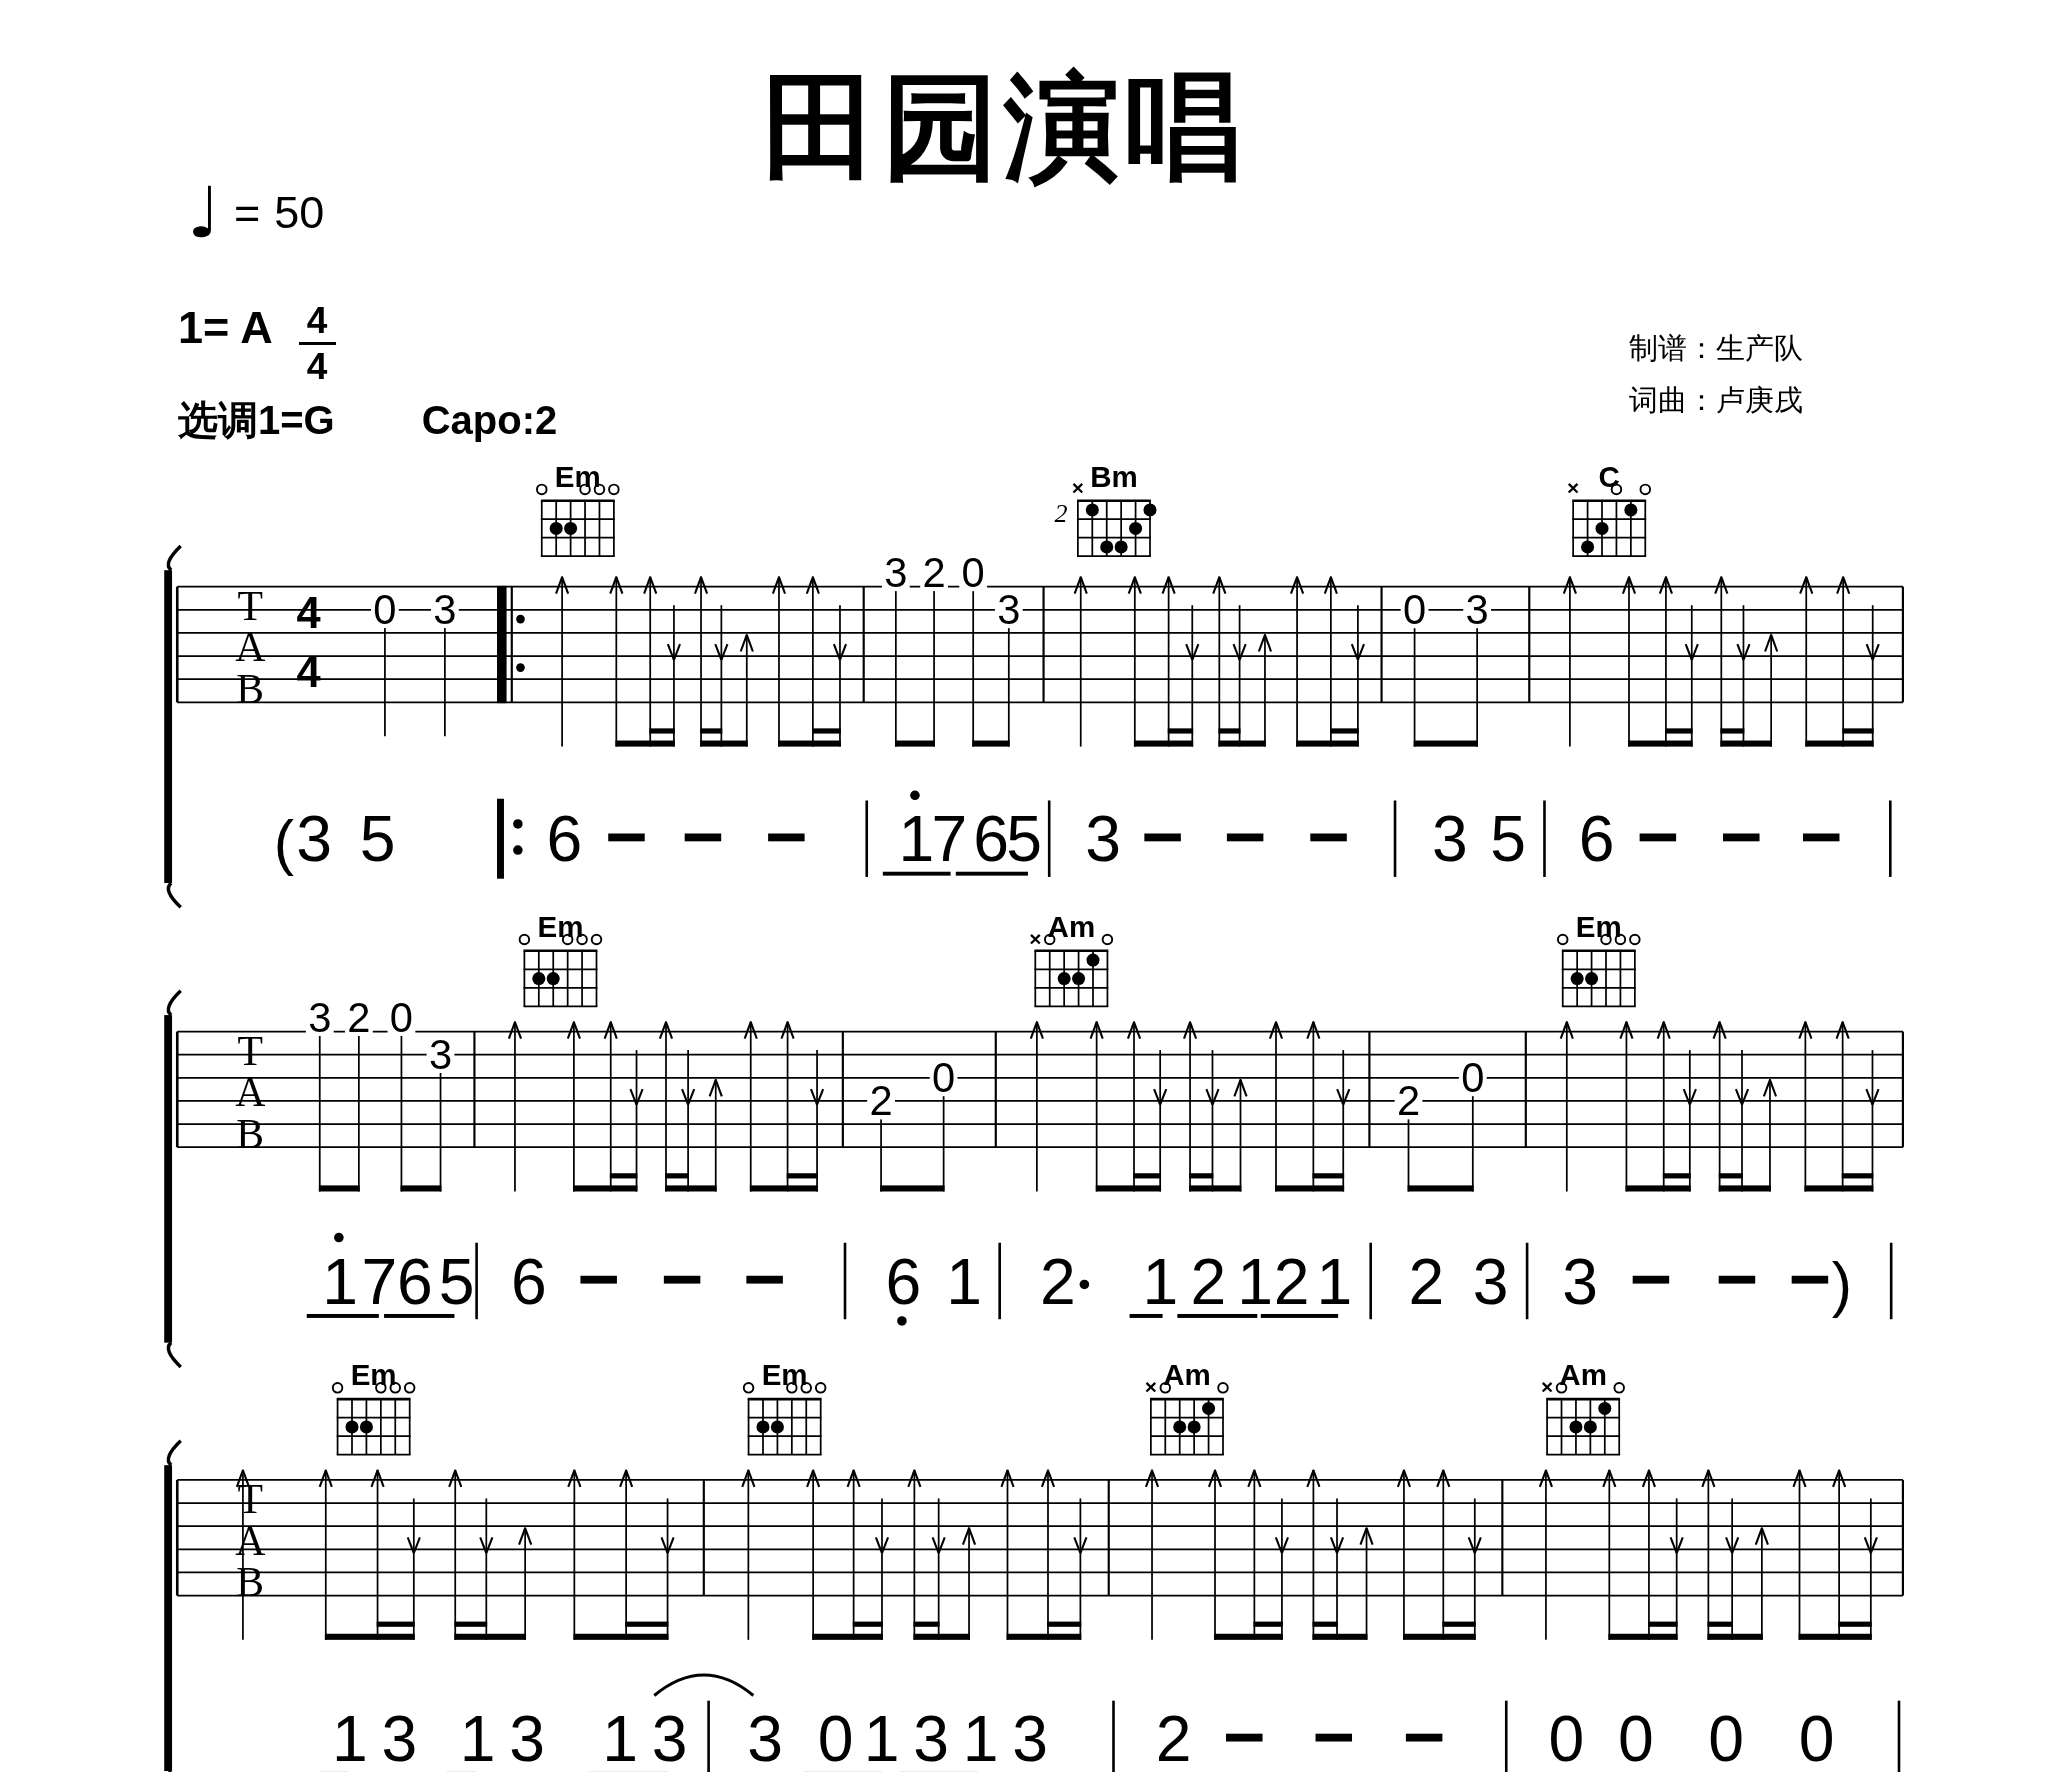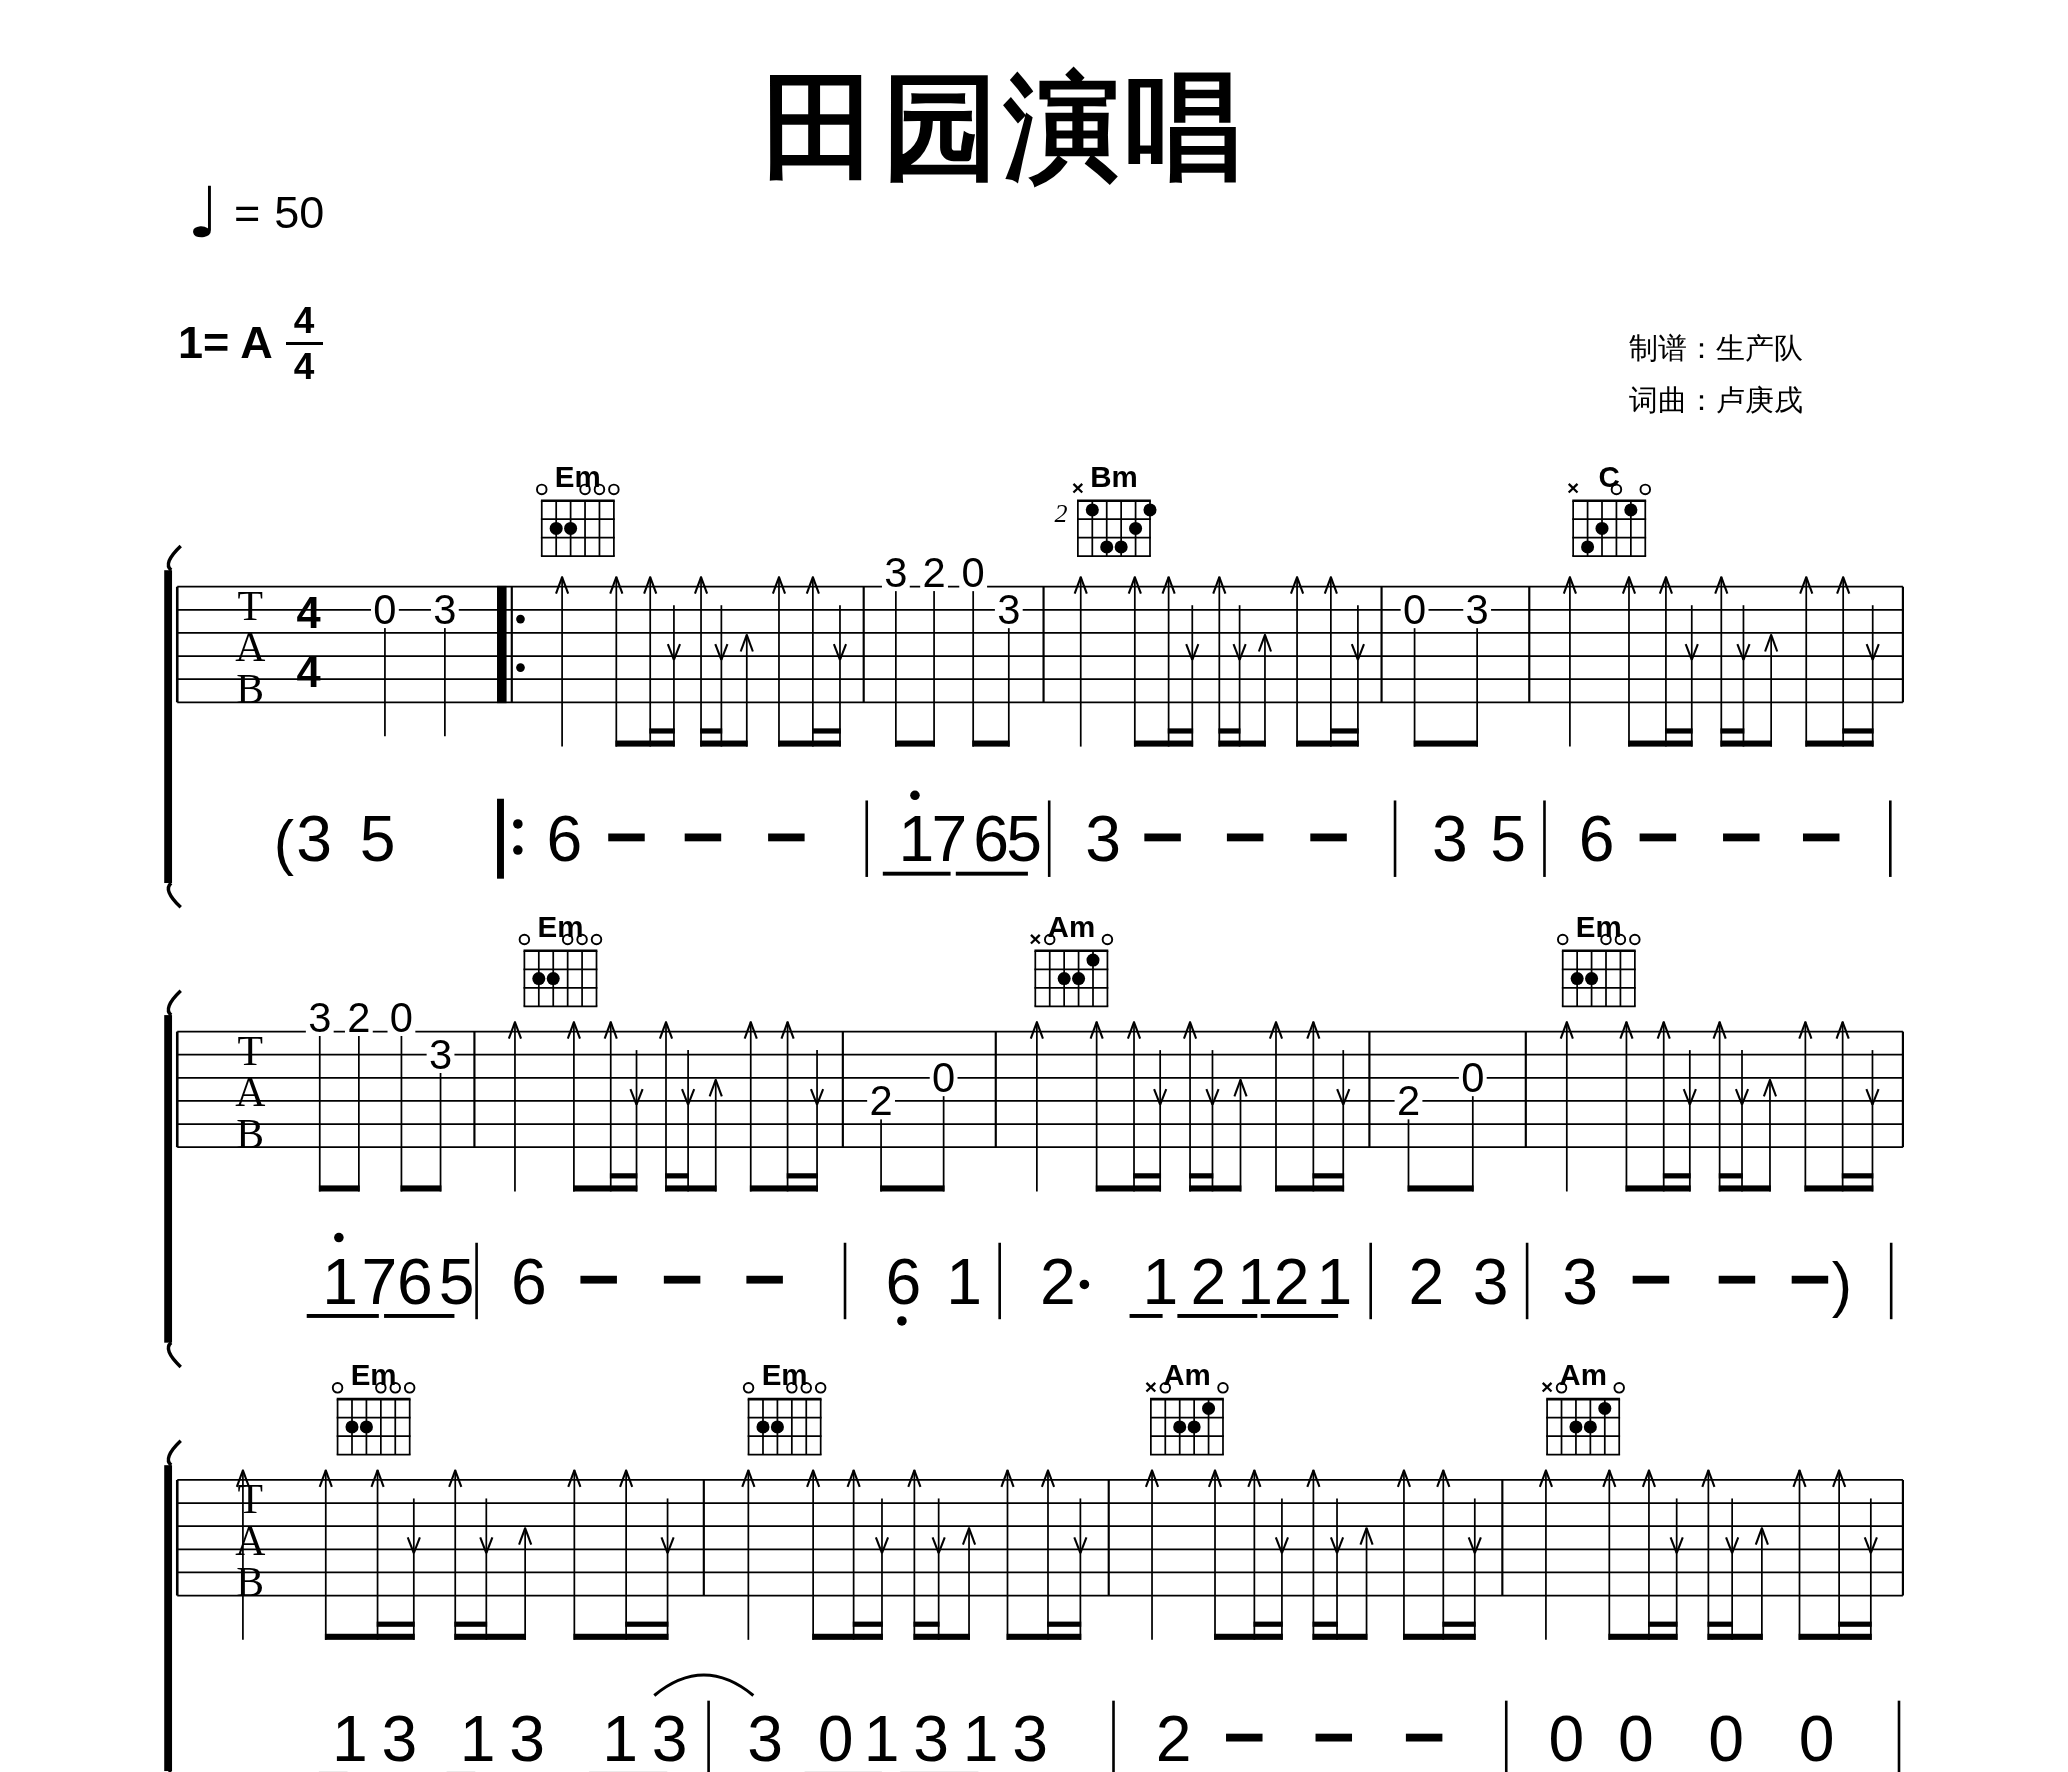--- a/index.html
+++ b/index.html
@@ -6,21 +6,21 @@
   #page{position:relative;width:2068px;height:1773px;background:#ffffff;overflow:hidden;
         font-family:"Liberation Sans",sans-serif;color:#000;}
   #score{position:absolute;left:0;top:0;}
   .tempo{position:absolute;left:187px;top:178px;display:flex;align-items:center;gap:14px;}
   .tnote{font-size:70px;line-height:70px;font-family:"DejaVu Sans",sans-serif;}
   .teq,.tval{font-size:45px;font-weight:500;}
   h1#title{position:absolute;left:0;top:50px;width:2008px;margin:0;text-align:center;
         font-size:116px;font-weight:900;letter-spacing:5.2px;}
   .subtitle{position:absolute;left:0;top:236px;width:2008px;text-align:center;
         font-size:50px;font-weight:600;}
-  .keyline{position:absolute;left:178px;top:302px;display:flex;align-items:center;gap:13px;
+  .keyline{position:absolute;left:178px;top:302px;display:flex;gap:26px;
         font-size:45px;font-weight:600;}
   .frac{display:flex;flex-direction:column;align-items:center;font-size:37px;line-height:1.0;font-weight:600;}
   .fbar{width:37px;height:3.5px;background:#000;margin:2.6px 0;}
   .altline{position:absolute;left:178px;top:393px;font-size:40px;font-weight:600;}
   .altline .capo{margin-left:87px;}
   .credits{position:absolute;left:1629px;top:322px;font-size:29px;line-height:52px;font-weight:500;}
 </style>
 </head>
 <body>
 
@@ -31,20 +31,23 @@
     <span class="tval">50</span>
   </div>
   <h1 id="title">田园演唱</h1>
   <div class="keyline">
     <span>1= A</span>
     <span class="frac">
       <span>4</span>
       <span class="fbar"></span>
       <span>4</span>
     </span>
+  </div>
+  <div class="altline">
+    <span>选调1=G</span><span class="capo">Capo:2</span>
   </div>
   <div class="credits">
     <div>制谱：生产队</div>
     <div>词曲：卢庚戌</div>
   </div>
   <svg id="score" width="2068" height="1773" viewBox="0 0 2380 2040">
       <g>
         <g>
           <rect x="189" y="656" width="9" height="360" fill="#000"></rect>
           <path d="M197 656 Q187 648 208 628" stroke="#000" stroke-width="4" fill="none"></path>

